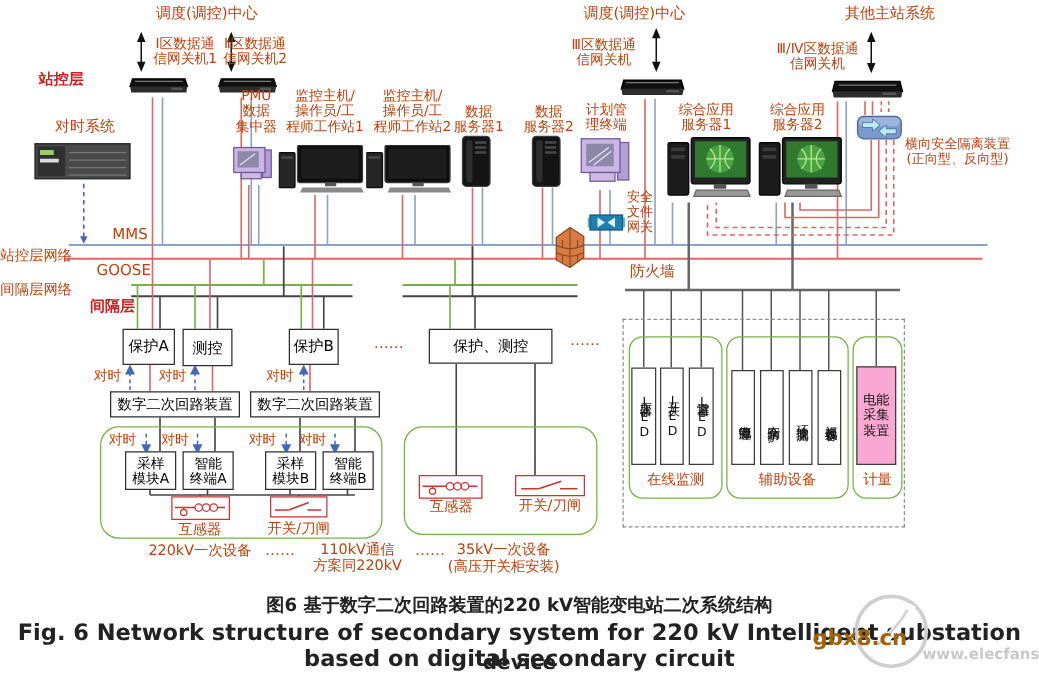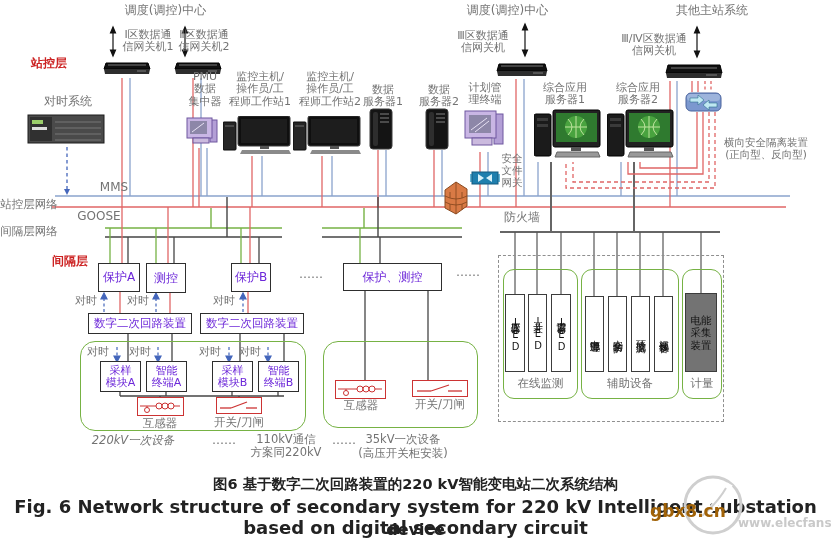--- a/index.html
+++ b/index.html
@@ -1,34 +1,34 @@
 <!DOCTYPE html>
 <html><head>
 <meta charset="utf-8">
 <style>
   * { margin:0; padding:0; box-sizing:border-box; }
   body { background:#fff; font-family:"DejaVu Sans","Liberation Sans",sans-serif; }
   #canvas { position:relative; width:831px; height:541px; background:#fff; overflow:hidden; }
   .abs { position:absolute; }
-  .lbl { font-size:11px; color:#737373; text-align:center; line-height:1.13; white-space:pre-line; z-index:3; }
+  .lbl { font-size:11px; color:#c2410c; text-align:center; line-height:1.13; white-space:pre-line; z-index:3; }
   .lb12 { font-size:12px; }
   .lb10 { font-size:10.5px; }
   .redlbl { color:#c22; font-weight:bold; }
   .box { border:1.5px solid #2e2e2e; background:#fff; display:flex; align-items:center; justify-content:center;
-         font-size:12px; color:#6d28d9; text-align:center; line-height:1.08; white-space:pre-line; z-index:2; }
+         font-size:12px; color:#000000; text-align:center; line-height:1.08; white-space:pre-line; z-index:2; }
   .sm { font-size:11px; }
   .dc { font-size:11.5px; }
   .rbox { border:1.6px solid #cc3333; background:#fff; z-index:2; }
   .gbox { border:1.7px solid #76b244; border-radius:15px; background:transparent; z-index:1; }
   .dashbox { border:1.5px dashed #8f8f8f; background:transparent; z-index:1; }
   .ggroup { border:1.6px solid #76b244; border-radius:11px; background:transparent; z-index:1; }
   .vbox { border:1.3px solid #3c3c3c; background:#fff; writing-mode:vertical-rl; text-orientation:upright;
           display:flex; align-items:center; justify-content:center; font-size:10px; letter-spacing:1px;
           color:#111; z-index:2; }
-  .hwrap { border:1.3px solid #3c3c3c; background:#737373; display:flex; align-items:center; justify-content:center;
+  .hwrap { border:1.3px solid #3c3c3c; background:#f9a8d4; display:flex; align-items:center; justify-content:center;
            font-size:10.5px; line-height:1.2; text-align:center; color:#111; z-index:2; }
   .cap { text-align:center; font-weight:bold; color:#222; z-index:2; }
   .wm { color:#c9c9c9; z-index:4; }
   svg.icon { z-index:2; position:absolute; }
   #wires { position:absolute; left:0; top:0; z-index:0; }
 </style>
 </head>
 <body>
 
 <div id="canvas">
@@ -321,45 +321,45 @@
   <rect x="37" y="39" width="10" height="4" fill="#555"></rect>
       <polygon points="23,44 64,44 66,49 21,49" fill="#999" stroke="#666"></polygon>
 </svg>
 
 <svg class="icon" style="left:685px;top:91px;" width="37" height="22">
   <rect x="1" y="2" width="35" height="18" rx="5" fill="#7b98cf" stroke="#4a639c"></rect>
   <rect x="2" y="3" width="33" height="7" rx="3.5" fill="#a8bde0" opacity="0.75"></rect>
   <polygon points="5,7 13,7 13,4 19,9 13,14 13,11 5,11" fill="#bfe8f2" stroke="#2e6e8e" stroke-width="0.6"></polygon>
   <polygon points="32,12 24,12 24,9 18,14 24,19 24,16 32,16" fill="#bfe8f2" stroke="#2e6e8e" stroke-width="0.6"></polygon>
 </svg>
-<div class="abs lbl lb10" style="left:710px;top:110px;width:112px;margin-top:27px;">横向安全隔离装置
+<div class="abs lbl lb10" style="left:710px;top:110px;width:112px;">横向安全隔离装置
 (正向型、反向型)</div>
 
 <svg class="icon" style="left:470px;top:169px;" width="30" height="18">
   <rect x="0" y="5" width="4" height="8" fill="#66b7d9"></rect>
       <rect x="26" y="5" width="4" height="8" fill="#66b7d9"></rect>
   <rect x="2" y="3" width="26" height="12" fill="#1f7fae" stroke="#145a7e"></rect>
   <polygon points="8,5 14,9 8,13" fill="#d9f2fa"></polygon>
       <polygon points="22,5 16,9 22,13" fill="#d9f2fa"></polygon>
 </svg>
 <div class="abs lbl lb10" style="left:498px;top:153px;width:28px;">安全
 文件
 网关</div>
 
 <svg class="icon" style="left:443px;top:181px;" width="26" height="34">
   <polygon points="2,9 13,1 24,8 24,25 13,33 2,27" fill="#d97a45" stroke="#8a4a20"></polygon>
   <path d="M2,15 Q13,21 24,15 M2,21 Q13,27 24,21 M13,1 V33 M7,11 V17 M19,11 V17 M7,23 V29 M19,23 V29" stroke="#8a4a20" fill="none" stroke-width="0.9"></path>
 </svg>
 <div class="abs lbl lb12" style="left:498px;top:211px;width:48px;">防火墙</div>
 
-<div class="abs lbl lb12" style="left:96px;top:181px;width:36px;">MMS</div>
+<div class="abs lbl lb12" style="left:86px;top:181px;width:36px;">MMS</div>
 <div class="abs lbl" style="left:0px;top:198px;width:58px;font-size:11.5px;">站控层网络</div>
 <div class="abs lbl lb12" style="left:72px;top:210px;width:54px;">GOOSE</div>
 <div class="abs lbl" style="left:0px;top:225px;width:58px;font-size:11.5px;">间隔层网络</div>
-<div class="abs lbl lb12 redlbl" style="left:46px;top:239px;width:48px;margin-top:16px;">间隔层</div>
+<div class="abs lbl lb12 redlbl" style="left:66px;top:239px;width:48px;">间隔层</div>
 
 <div class="abs box" style="left:98px;top:263px;width:42px;height:29px;">保护A</div>
 <div class="abs box" style="left:146px;top:263px;width:40px;height:30px;">测控</div>
 <div class="abs box" style="left:231px;top:263px;width:40px;height:29px;">保护B</div>
 <div class="abs lbl lb12" style="left:291px;top:268px;width:40px;">……</div>
 <div class="abs box" style="left:343px;top:263px;width:99px;height:28px;">保护、测控</div>
 <div class="abs lbl lb12" style="left:448px;top:266px;width:40px;">……</div>
 
 <div class="abs lbl" style="left:72px;top:295px;width:28px;">对时</div>
 <div class="abs lbl" style="left:124px;top:295px;width:28px;">对时</div>
@@ -416,21 +416,21 @@
 <div class="abs lbl dc" style="left:336px;top:399px;width:50px;">互感器</div>
 <div class="abs rbox" style="left:412px;top:380px;width:56px;height:17px;">
   <svg width="53" height="14">
     <line x1="4" y1="9" x2="18" y2="9" stroke="#cc3333" stroke-width="1.3"></line>
         <line x1="35" y1="9" x2="49" y2="9" stroke="#cc3333" stroke-width="1.3"></line>
     <line x1="18" y1="9" x2="36" y2="3" stroke="#cc3333" stroke-width="1.3"></line>
   </svg>
 </div>
 <div class="abs lbl dc" style="left:408px;top:398px;width:64px;">开关/刀闸</div>
 
-<div class="abs lbl dc" style="left:81px;top:434px;width:104px;font-style:italic;">220kV一次设备</div>
+<div class="abs lbl dc" style="left:108px;top:434px;width:104px;">220kV一次设备</div>
 <div class="abs lbl lb12" style="left:206px;top:434px;width:36px;">……</div>
 <div class="abs lbl dc" style="left:246px;top:433px;width:80px;">110kV通信
 方案同220kV</div>
 <div class="abs lbl lb12" style="left:326px;top:434px;width:36px;">……</div>
 <div class="abs lbl dc" style="left:358px;top:433px;width:90px;">35kV一次设备</div>
 <div class="abs lbl dc" style="left:350px;top:447px;width:106px;">(高压开关柜安装)</div>
 
 <div class="abs dashbox" style="left:498px;top:255px;width:226px;height:167px;"></div>
 
 <div class="abs ggroup" style="left:503px;top:269px;width:75px;height:130px;"></div>

